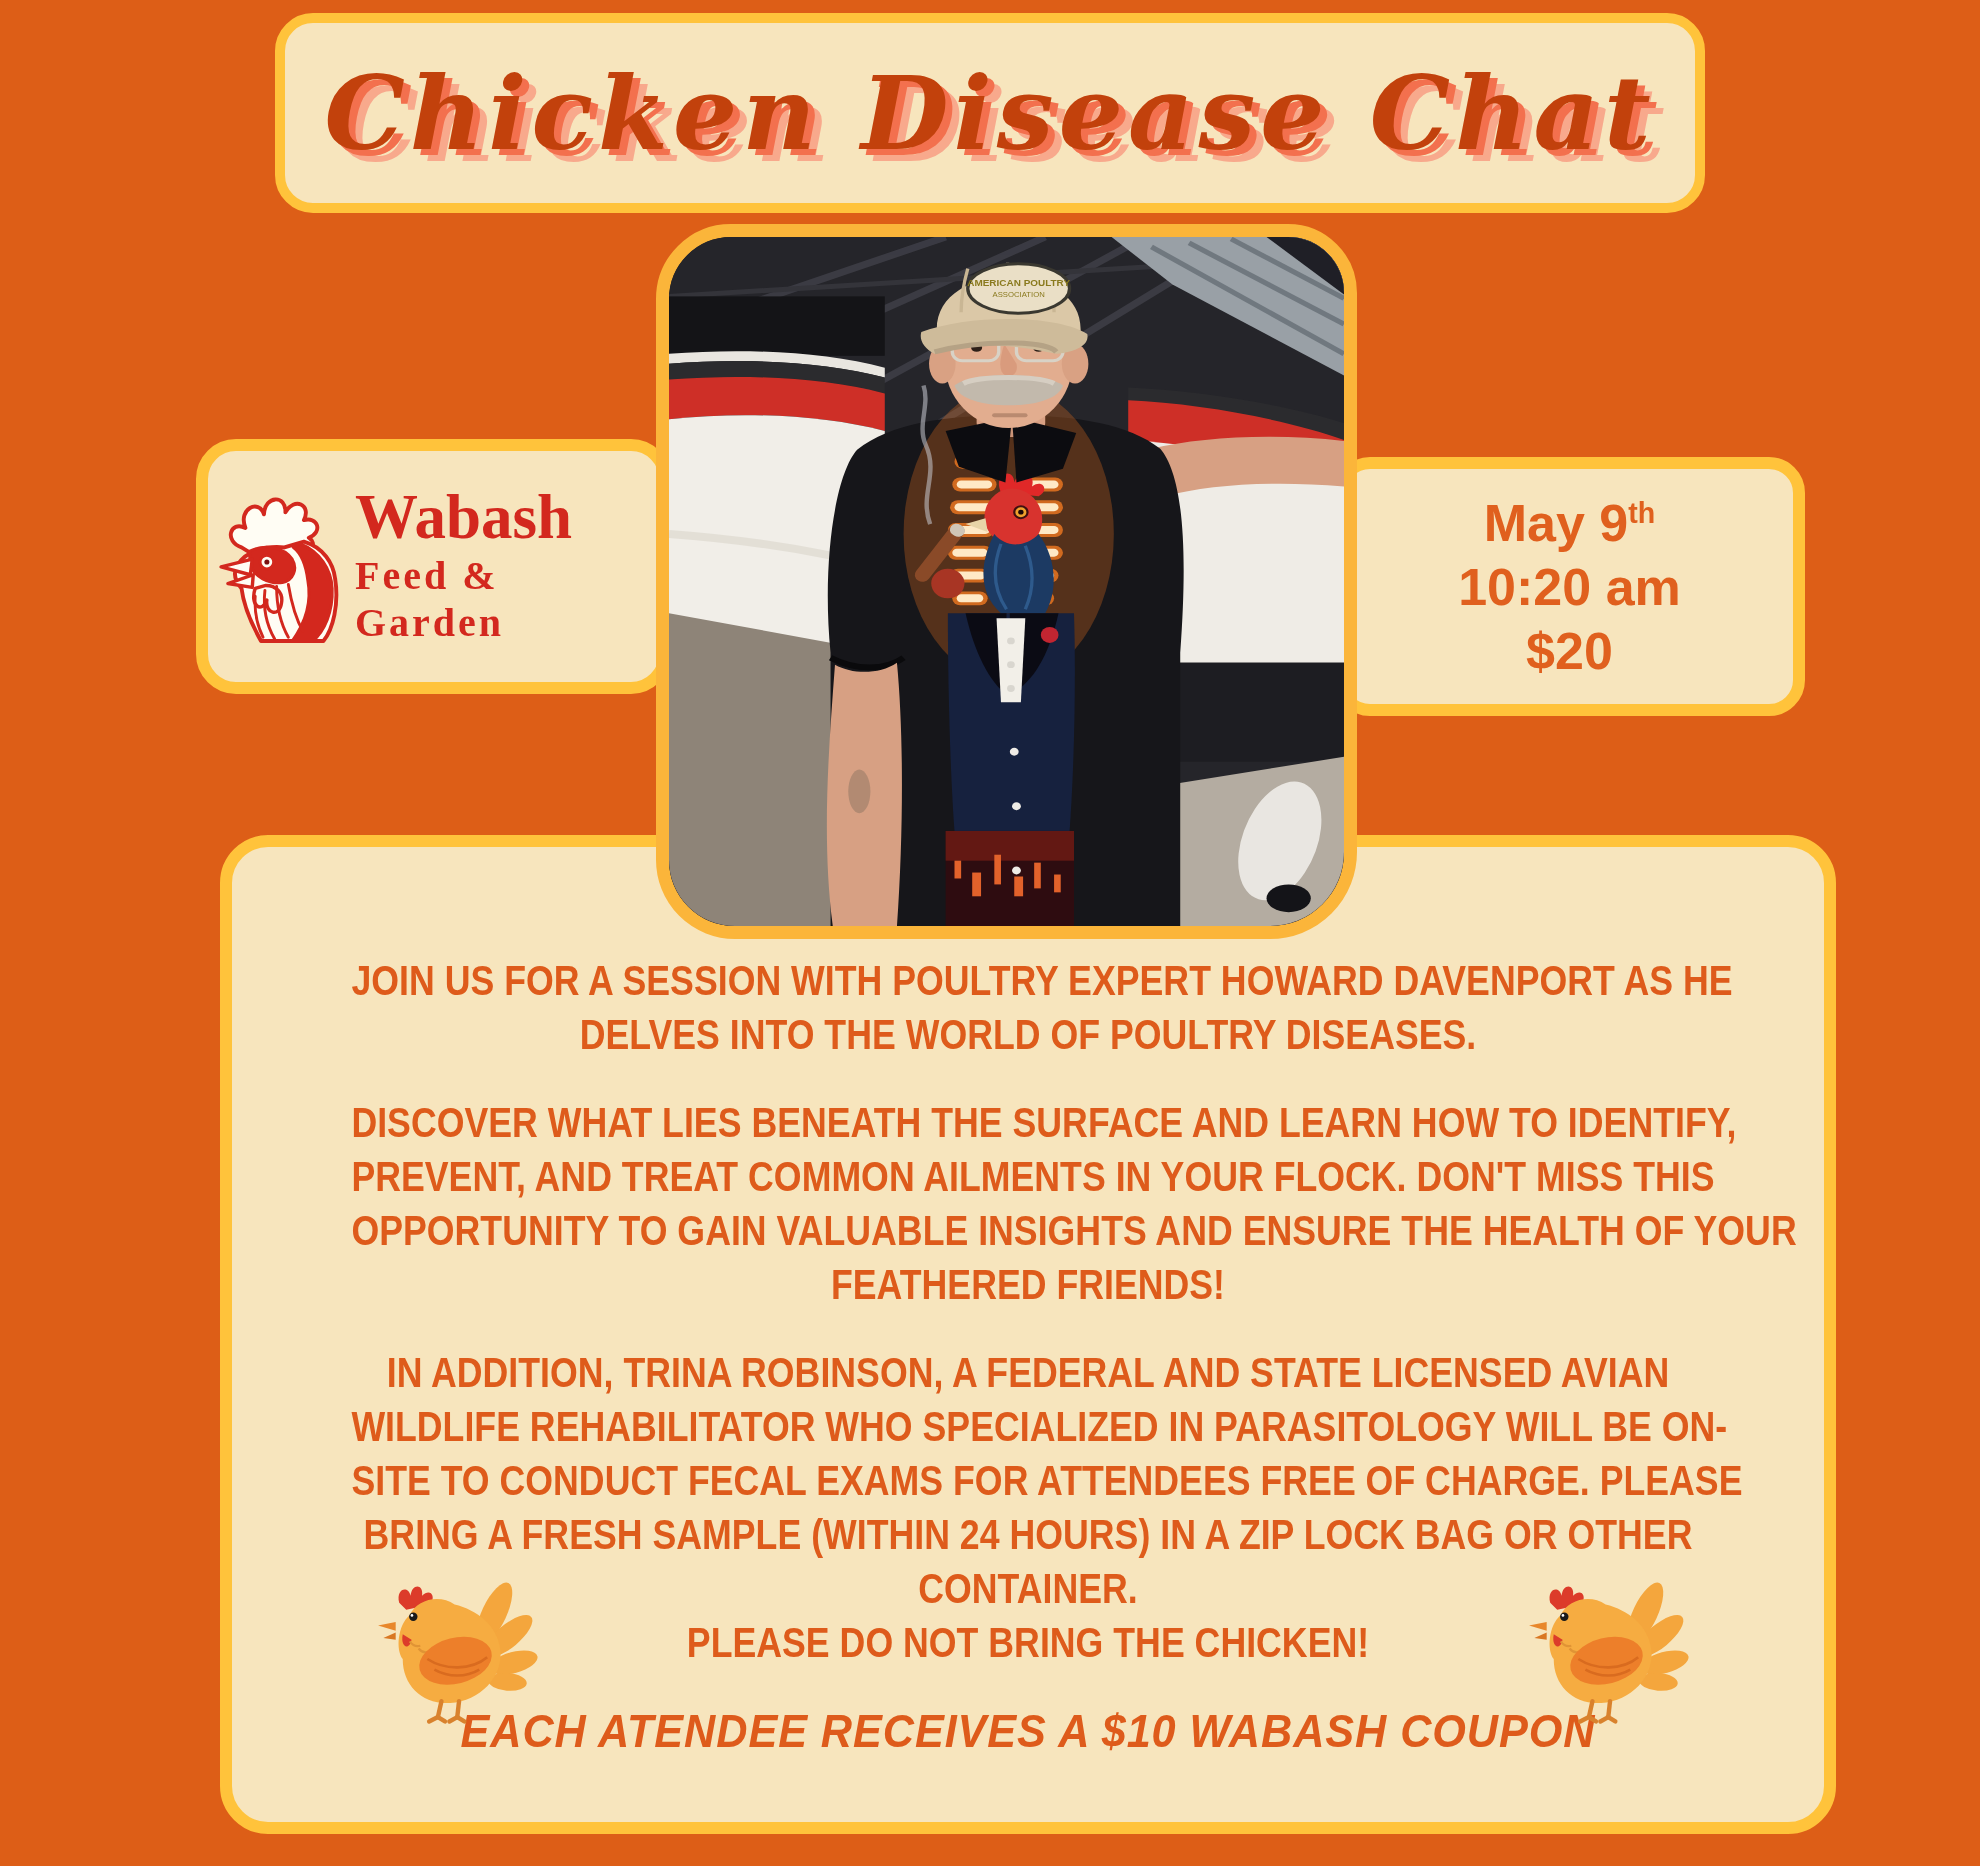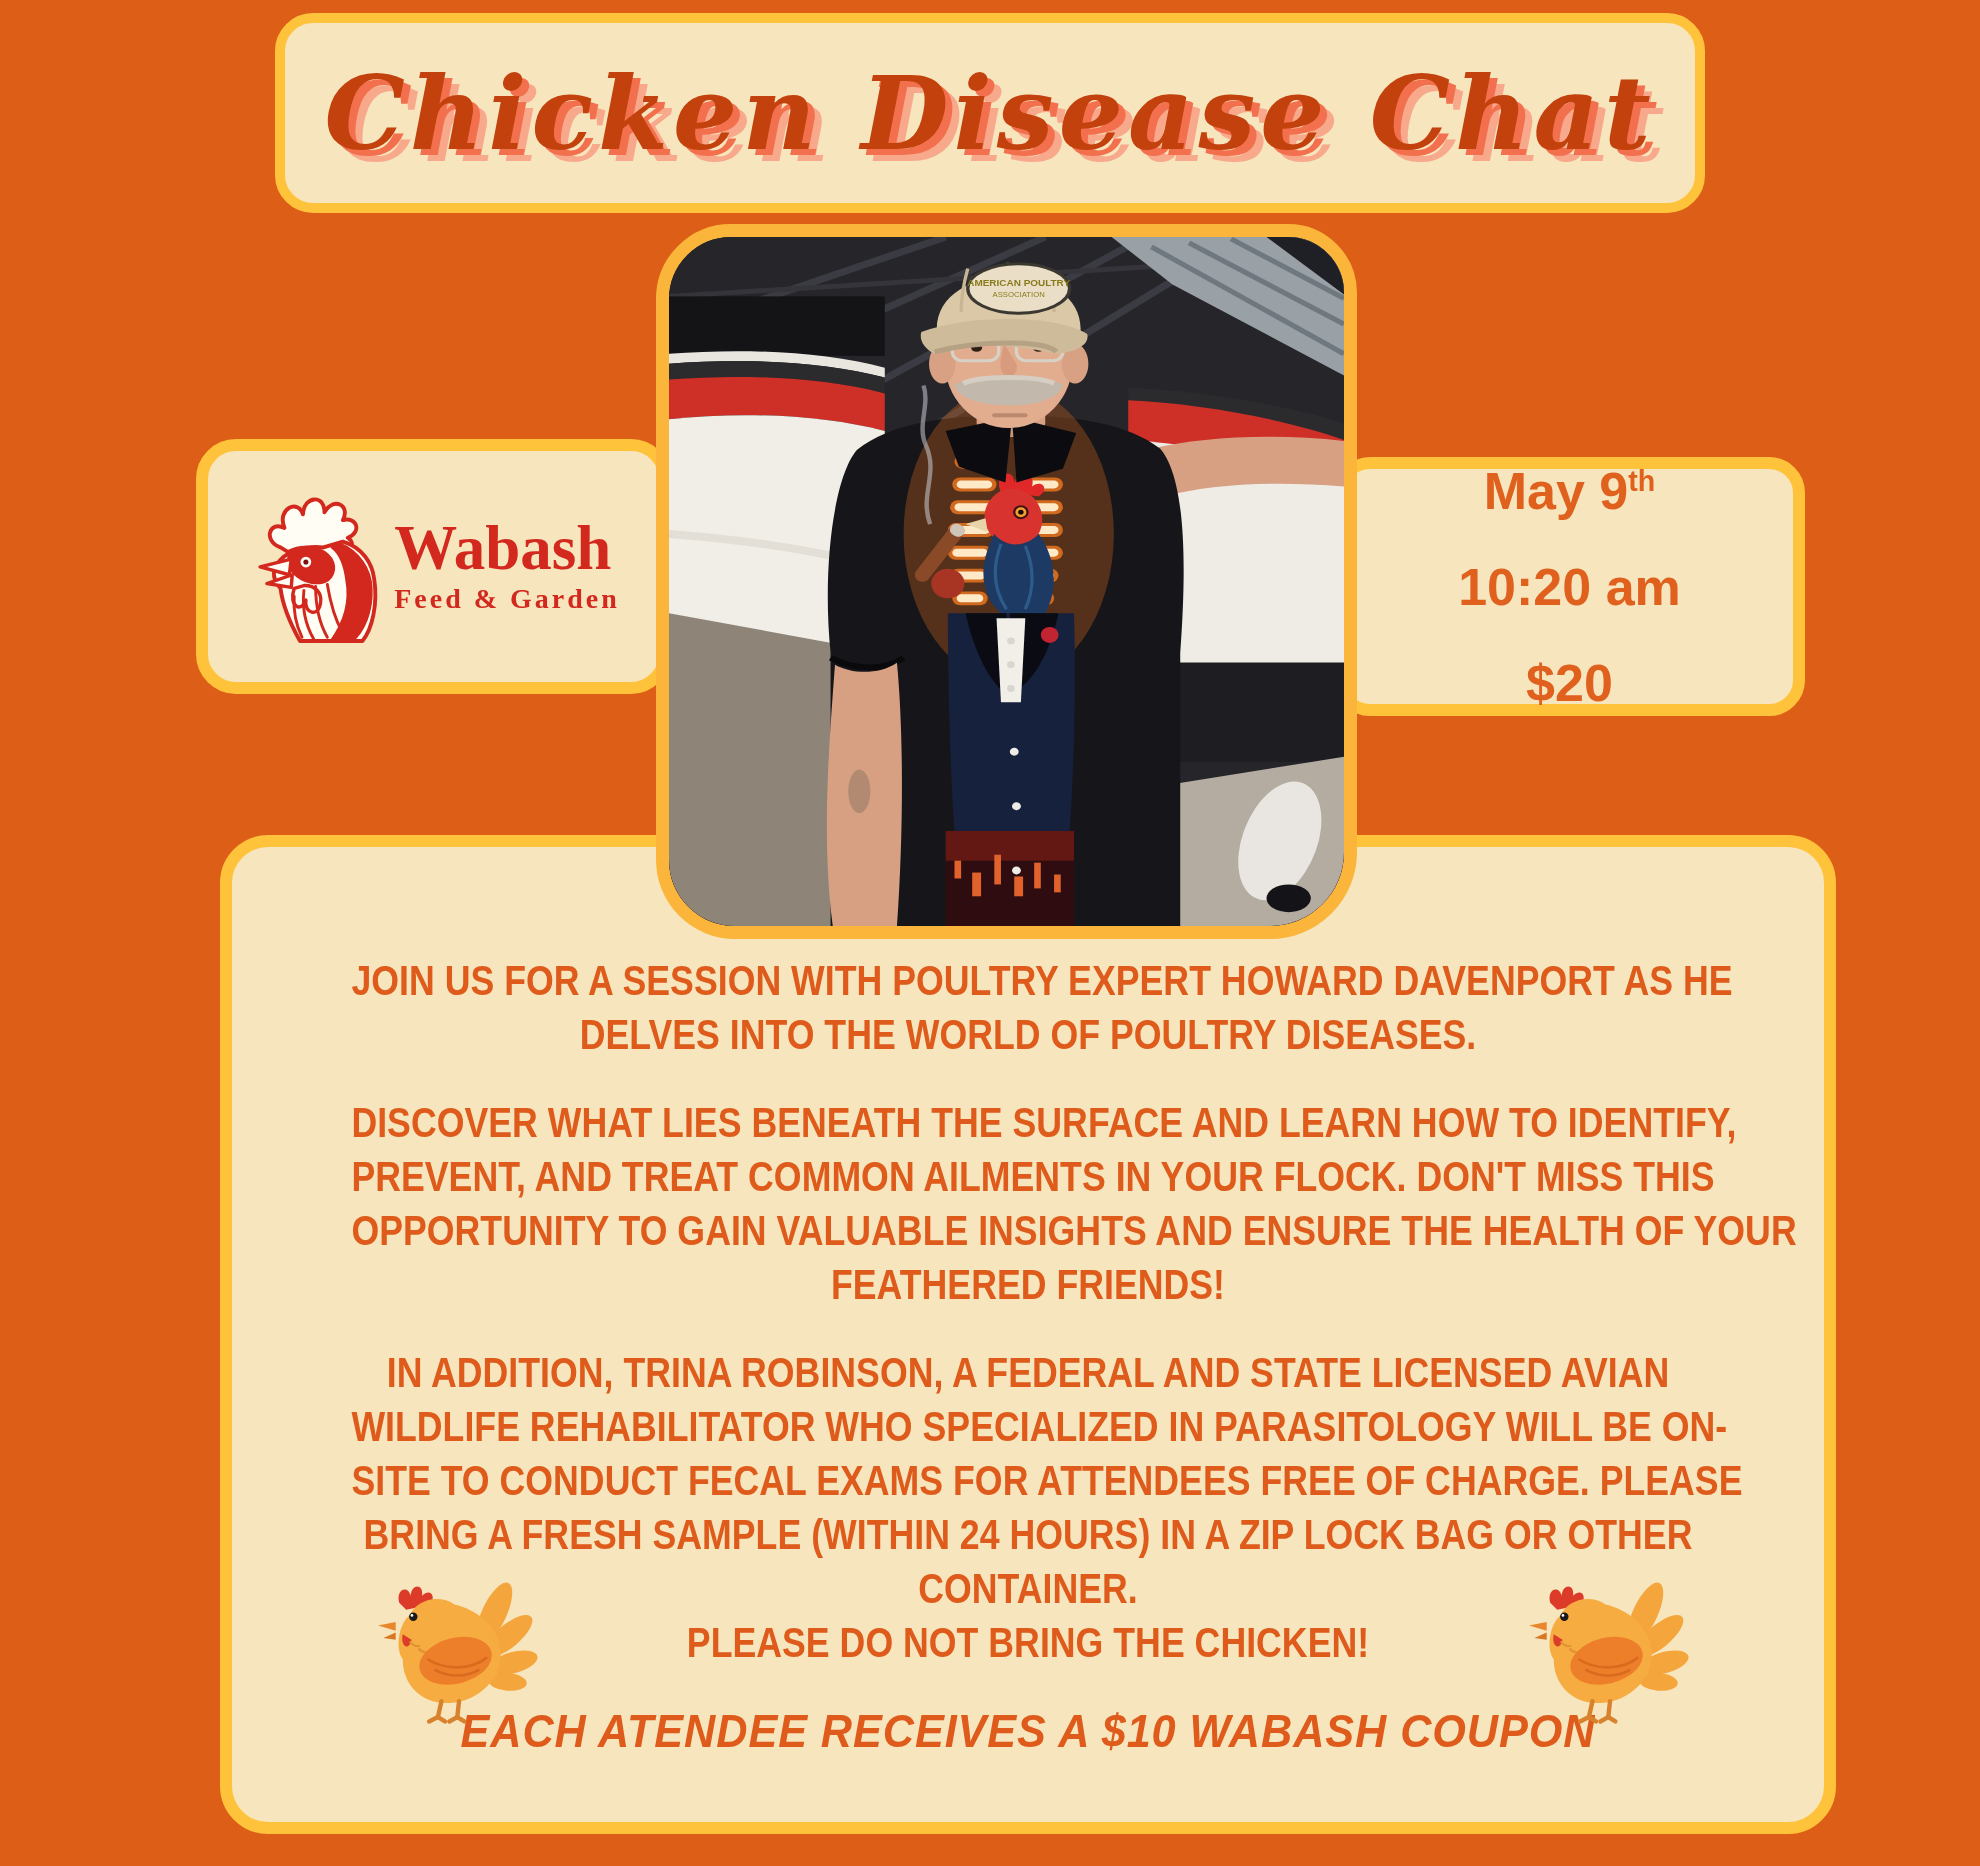--- a/index.html
+++ b/index.html
@@ -13,26 +13,26 @@
   .title{font-family:"DejaVu Serif",serif;font-style:italic;font-weight:bold;
          font-size:101px;color:#c2410c;letter-spacing:5px;
          text-shadow:7px 6px 0 #F3704E, 14px 12px 0 #F8A98C;white-space:nowrap;}
 
   
   .logo-box{left:196px;top:439px;width:475px;height:255px;border-radius:40px;
             display:flex;align-items:center;justify-content:center;gap:0;}
   .logo-text{display:flex;flex-direction:column;align-items:flex-start;color:#D3281E;
              font-family:"Liberation Serif",serif;font-weight:bold;}
   .brand{font-size:63px;line-height:61px;}
-  .tagline{font-size:28px;letter-spacing:3px;margin-top:4px;}
+  .tagline{font-size:40px;letter-spacing:3px;margin-top:4px;}
 
   
   .date-box{left:1334px;top:457px;width:471px;height:259px;border-radius:36px;
             display:flex;flex-direction:column;align-items:center;justify-content:center;
-            color:#E0601E;font-weight:bold;font-size:52px;line-height:64px;gap:32px;}
+            color:#E0601E;font-weight:bold;font-size:52px;line-height:64px;}
   .date-box sup{font-size:0.55em;vertical-align:super;line-height:0;}
 
   
   .photo{position:absolute;left:656px;top:224px;width:701px;height:715px;box-sizing:border-box;
          border:13px solid #FBB53A;border-radius:75px 69px 87px 79px;overflow:hidden;
          background:#25252A;z-index:5;}
   .photo svg{display:block;width:100%;height:100%;}
 
   
   .main-box{left:220px;top:835px;width:1616px;height:999px;border-radius:48px;

